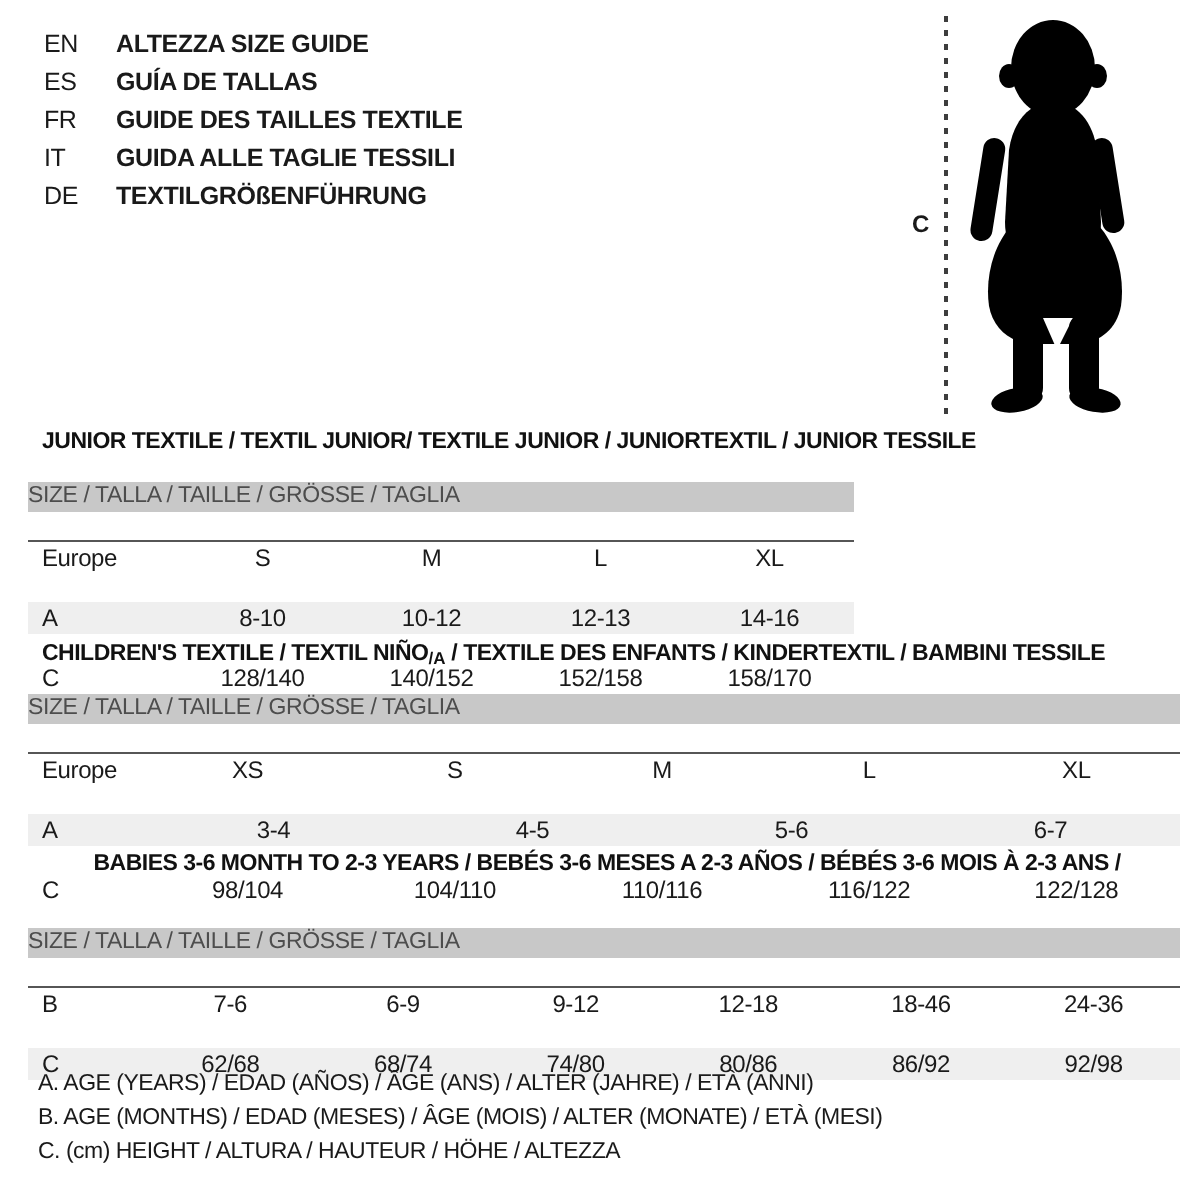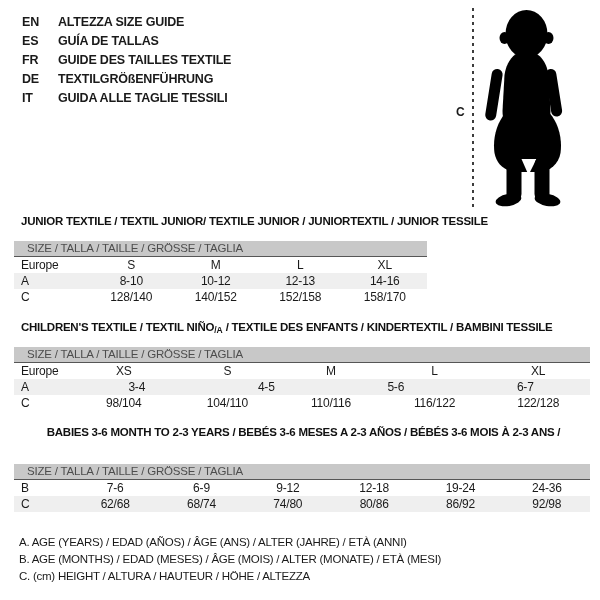--- a/index.html
+++ b/index.html
@@ -6,21 +6,21 @@
   body{
     width:600px;height:600px;background:#ffffff;
     font-family:"Liberation Sans","DejaVu Sans",sans-serif;
     color:#1a1a1a;-webkit-font-smoothing:antialiased;
   }
   #canvas{position:relative;width:600px;height:600px;background:#fff;overflow:hidden;}
 
   
   .lang-block{position:absolute;left:22px;top:13px;}
   .lang-row{display:flex;height:19px;line-height:19px;}
-  .lang-code{width:36px;font-weight:bold;font-size:12.5px;letter-spacing:-0.2px;}
+  .lang-code{width:36px;font-weight:normal;font-size:12.5px;letter-spacing:-0.2px;}
   .lang-label{font-weight:bold;font-size:12.5px;letter-spacing:-0.2px;white-space:nowrap;}
 
   
   .measure-line{
     position:absolute;left:472px;top:8px;width:2px;height:203px;
     background-image:repeating-linear-gradient(to bottom,#3d3d3d 0 3px,transparent 3px 7px);
   }
   .measure-label{position:absolute;left:456px;top:105px;font-weight:bold;font-size:12px;}
   .baby-figure{position:absolute;left:481px;top:9px;width:96px;height:200px;}
 
@@ -30,23 +30,23 @@
     font-weight:bold;font-size:11.5px;letter-spacing:-0.25px;
     white-space:nowrap;color:#111;
   }
   .title-line{display:block;height:16px;line-height:16px;}
   .sub-a{font-size:8.5px;position:relative;top:2px;letter-spacing:0;}
 
   
   .size-table{position:absolute;left:14px;font-size:12px;letter-spacing:-0.2px;}
   .size-bar{
     height:15px;line-height:15px;background:#c8c8c8;color:#4d4d4d;
-    padding-left:13px;font-size:11.5px;
+    padding-left:0;font-size:11.5px;
   }
-  .trow{display:flex;height:16px;line-height:16px;}
+  .trow{display:flex;height:16px;line-height:16px;margin-top:14px;}
   .trow.first{border-top:1px solid #565656;}
   .trow.shaded{background:#efefef;}
   .tlabel{width:75px;padding-left:7px;box-sizing:border-box;}
   .size-table.narrow-label .tlabel{width:58px;}
   .tcell{flex:1;text-align:center;white-space:nowrap;}
 
   
   .footnotes{position:absolute;left:19px;top:534px;}
   .footnote{height:17px;line-height:17px;font-weight:normal;font-size:11.5px;letter-spacing:-0.25px;white-space:nowrap;}
 </style>
@@ -62,26 +62,26 @@
     </div>
     <div class="lang-row">
       <span class="lang-code">ES</span>
       <span class="lang-label">GUÍA DE TALLAS</span>
     </div>
     <div class="lang-row">
       <span class="lang-code">FR</span>
       <span class="lang-label">GUIDE DES TAILLES TEXTILE</span>
     </div>
     <div class="lang-row">
+      <span class="lang-code">IT</span>
+      <span class="lang-label">GUIDA ALLE TAGLIE TESSILI</span>
+    </div>
+    <div class="lang-row">
       <span class="lang-code">DE</span>
       <span class="lang-label">TEXTILGRÖßENFÜHRUNG</span>
-    </div>
-    <div class="lang-row">
-      <span class="lang-code">IT</span>
-      <span class="lang-label">GUIDA ALLE TAGLIE TESSILI</span>
     </div>
   </div>
 
   <div class="measure-line"></div>
   <div class="measure-label">C</div>
   <svg class="baby-figure" viewBox="0 0 95 200" xmlns="http://www.w3.org/2000/svg">
     <g fill="#000000">
 
       <ellipse cx="45" cy="25" rx="21" ry="24"></ellipse>
       <ellipse cx="23" cy="29" rx="5" ry="6"></ellipse>
@@ -167,21 +167,21 @@
   </div>
 
   <div class="size-table narrow-label" style="top:464px;width:576px;">
     <div class="size-bar">SIZE / TALLA / TAILLE / GRÖSSE / TAGLIA</div>
     <div class="trow first">
       <span class="tlabel">B</span>
       <span class="tcell">7-6</span>
       <span class="tcell">6-9</span>
       <span class="tcell">9-12</span>
       <span class="tcell">12-18</span>
-      <span class="tcell">19-24</span>
+      <span class="tcell">18-46</span>
       <span class="tcell">24-36</span>
     </div>
     <div class="trow shaded">
       <span class="tlabel">C</span>
       <span class="tcell">62/68</span>
       <span class="tcell">68/74</span>
       <span class="tcell">74/80</span>
       <span class="tcell">80/86</span>
       <span class="tcell">86/92</span>
       <span class="tcell">92/98</span>

